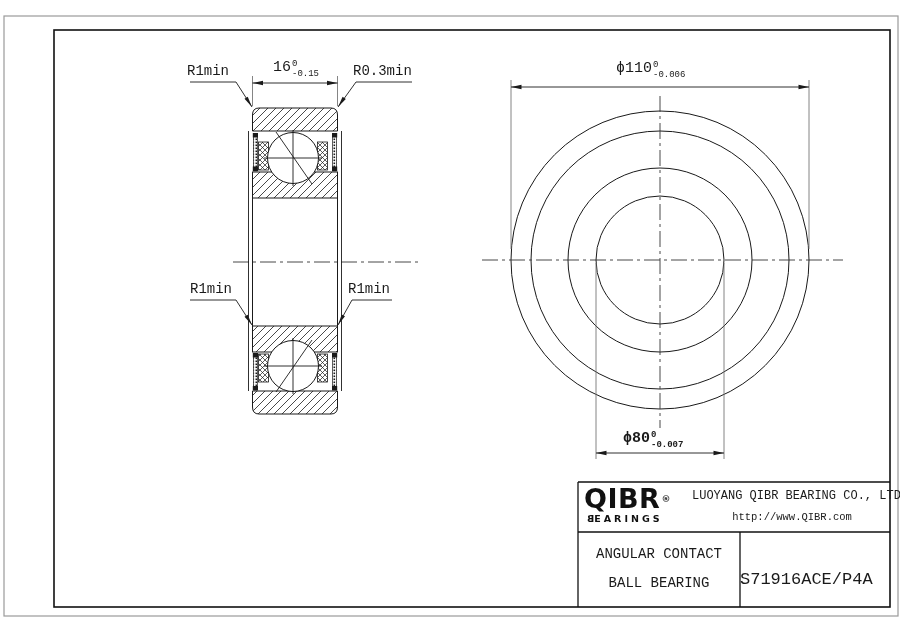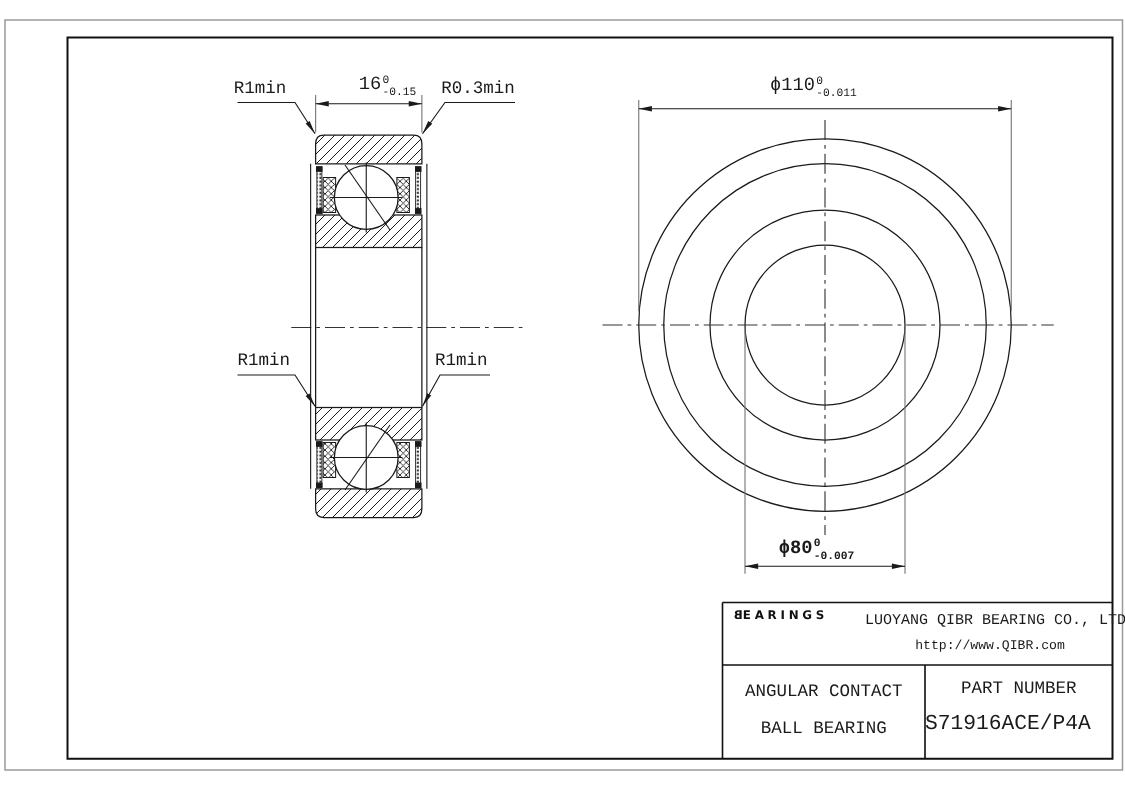--- a/index.html
+++ b/index.html
@@ -138,48 +138,50 @@
       <path d="M578,532 H890"></path>
       <path d="M740,532 V607"></path>
     </g>
   </svg>
 
   <div class="txt lbl" style="left:187px;top:63px;">R1min</div>
   <div class="txt lbl" style="left:353px;top:63px;">R0.3min</div>
   <div class="txt lbl" style="left:190px;top:281px;">R1min</div>
   <div class="txt lbl" style="left:348px;top:281px;">R1min</div>
 
-  <div class="txt dim" style="left:273px;top:59px;margin-left:14px;">
+  <div class="txt dim" style="left:273px;top:59px;">
     <span class="num">16</span>
     <span class="tol">
       <span>0</span>
       <span>-0.15</span>
     </span>
   </div>
 
   <div class="txt dim" style="left:616px;top:60px;">
     <span class="num">ϕ110</span>
     <span class="tol">
       <span>0</span>
-      <span>-0.011</span>
+      <span>-0.006</span>
     </span>
   </div>
   <div class="txt dim" style="left:623px;top:430px;font-weight:bold;">
     <span class="num">ϕ80</span>
     <span class="tol">
       <span>0</span>
       <span>-0.007</span>
     </span>
   </div>
 
   <div class="logo">
+    <div>
+      <span class="brand">QIBR</span><span class="reg">®</span>
+    </div>
     <div class="sub">
       <span class="flip">B</span><span>EARINGS</span>
     </div>
   </div>
   <div class="txt tb-company" style="left:692px;top:489px;">LUOYANG QIBR BEARING CO., LTD</div>
   <div class="txt tb-web" style="left:692px;top:511px;">http://www.QIBR.com</div>
   <div class="txt tb-line" style="left:578px;top:546px;">ANGULAR CONTACT</div>
   <div class="txt tb-line" style="left:578px;top:575px;">BALL BEARING</div>
-  <div class="txt tb-pn-label" style="left:740px;top:543px;">PART NUMBER</div>
   <div class="txt tb-pn" style="left:740px;top:570px;">S71916ACE/P4A</div>
 
 </div>
 
 </body></html>

